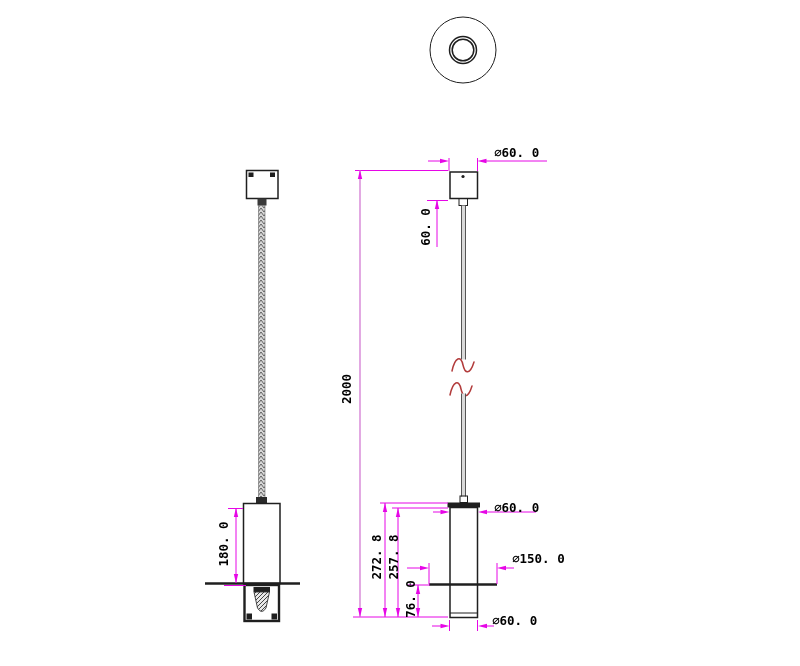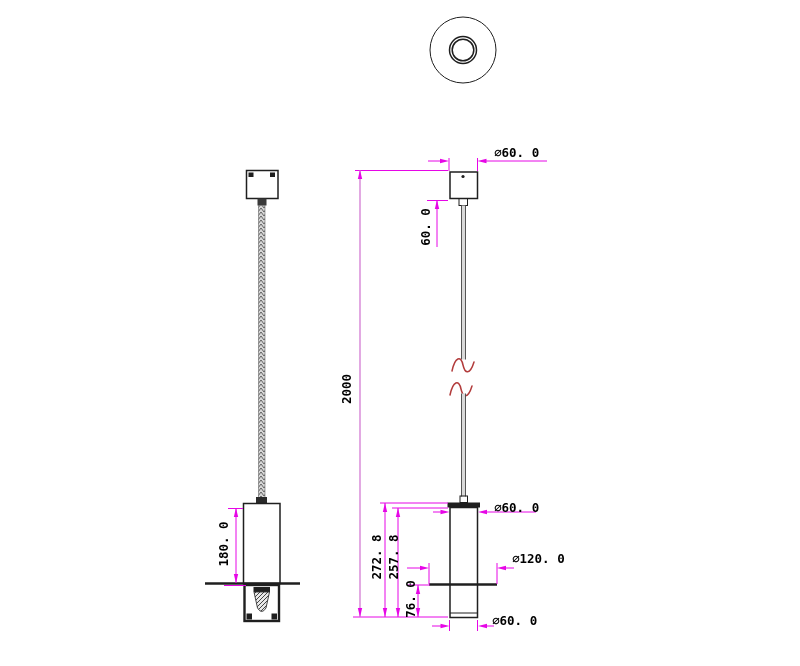--- a/index.html
+++ b/index.html
@@ -167,21 +167,21 @@
   </svg>
 
   <div class="lbl" style="left:494px; top:146px;">⌀60. 0</div>
 
   <div class="lbl rot" style="left:398px; top:220px;">60. 0</div>
 
   <div class="lbl rot" style="left:319px; top:382px;">2000</div>
 
   <div class="lbl" style="left:494px; top:501px;">⌀60. 0</div>
 
-  <div class="lbl" style="left:512px; top:552px;">⌀120. 0</div>
+  <div class="lbl" style="left:512px; top:552px;">⌀150. 0</div>
 
   <div class="lbl rot" style="left:349px; top:550px;">272. 8</div>
 
   <div class="lbl rot" style="left:366px; top:550px;">257. 8</div>
 
   <div class="lbl rot" style="left:383px; top:592px;">76. 0</div>
 
   <div class="lbl" style="left:492px; top:614px;">⌀60. 0</div>
 
   <div class="lbl rot" style="left:196px; top:537px;">180. 0</div>

